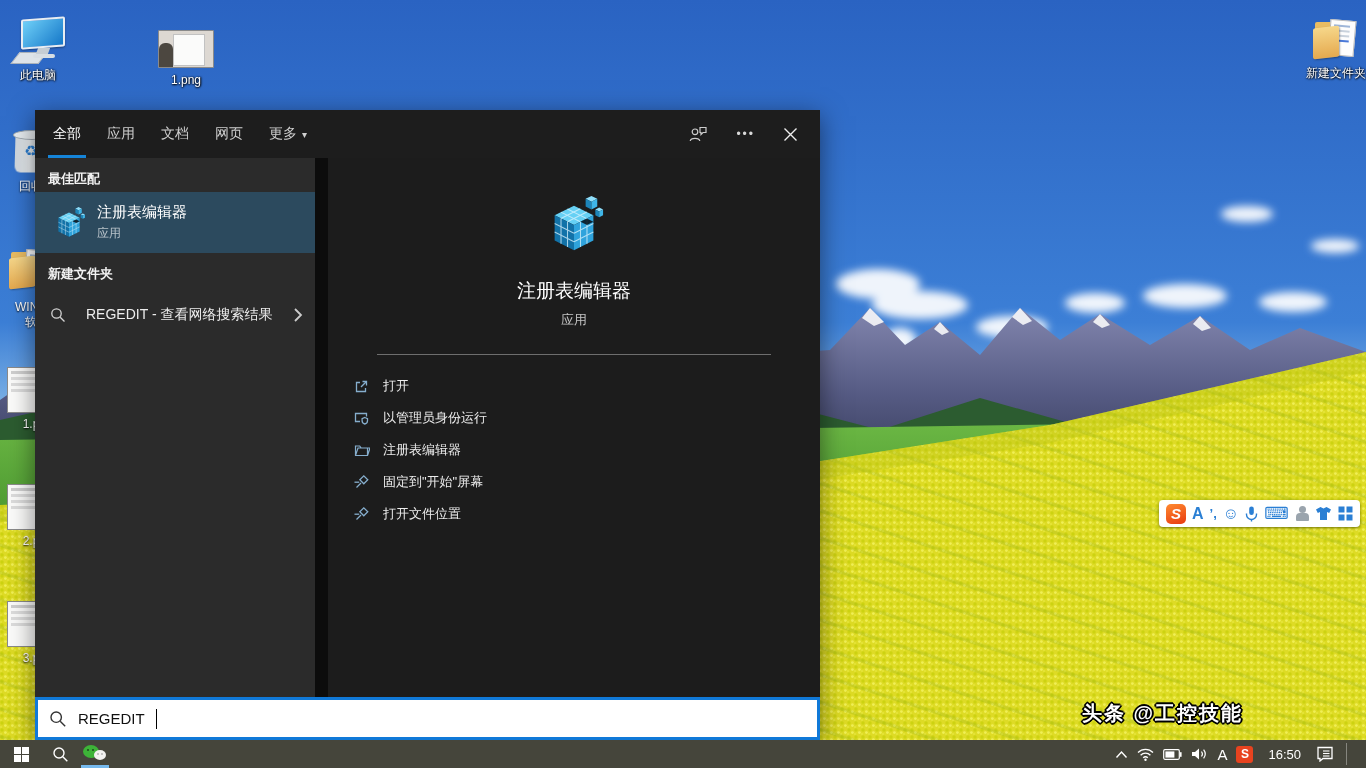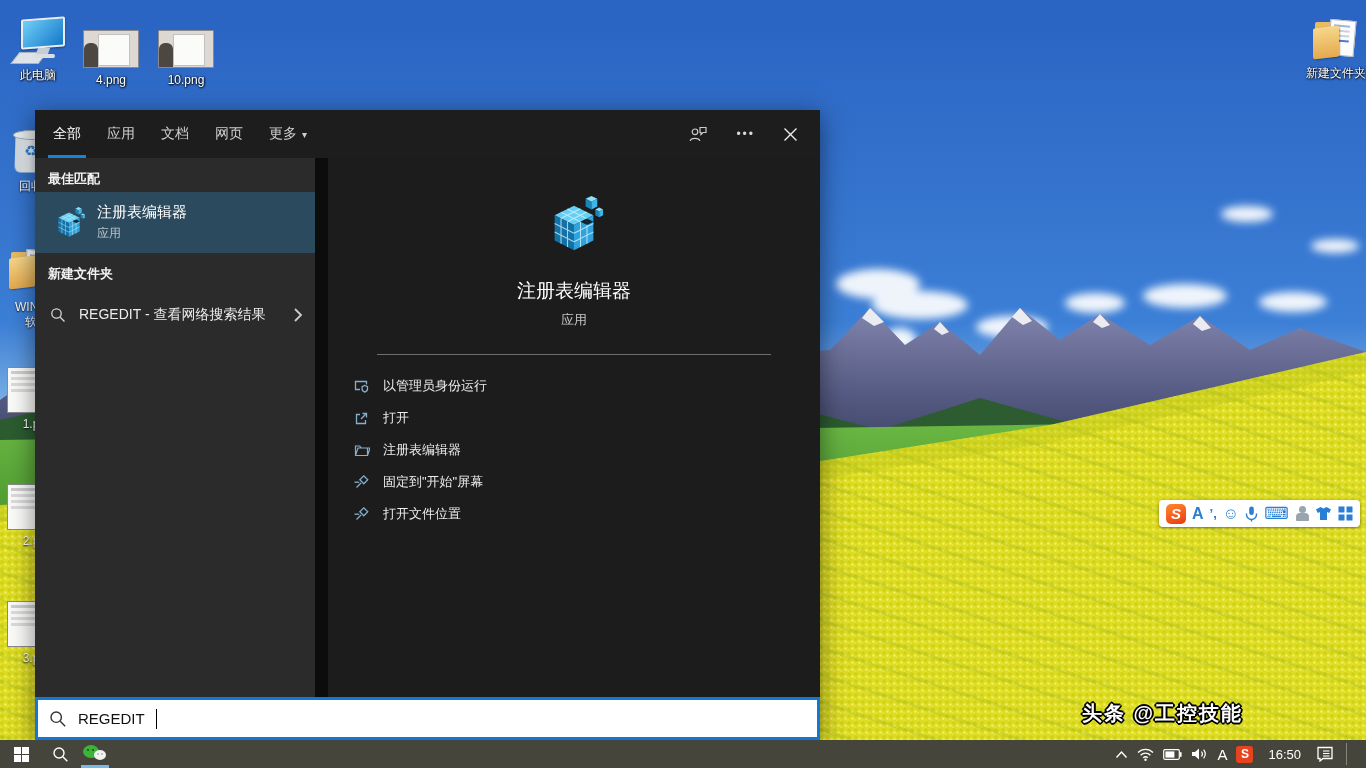--- a/index.html
+++ b/index.html
@@ -63,21 +63,21 @@
   .tab .dd{font-size:10px;margin-left:5px;color:#cfcfcf;}
   .hicons{margin-left:auto;display:flex;align-items:center;gap:28px;}
   .p-body{flex:1;display:flex;min-height:0;}
   .col-l{width:280px;background:#2b2b2b;flex:none;}
   .col-div{width:13px;background:#0c0c0c;flex:none;}
   .col-r{flex:1;background:#1c1c1c;display:flex;flex-direction:column;align-items:center;}
   .sec-h{margin:12px 0 0 13px;font-size:13px;font-weight:bold;color:#f2f2f2;height:18px;}
   .bm-row{margin-top:4px;height:61px;background:#2c4a5e;display:flex;align-items:center;padding-left:17px;gap:11px;}
   .bm-title{font-size:15px;color:#fff;}
   .bm-sub{font-size:12px;color:#b9c3ca;margin-top:3px;}
-  .ws-row{margin-top:12px;height:40px;display:flex;align-items:center;padding:0 12px 0 15px;gap:13px;color:#ececec;font-size:14px;}
+  .ws-row{margin-top:12px;height:40px;display:flex;align-items:center;padding:0 12px 0 15px;gap:20px;color:#ececec;font-size:14px;}
   .ws-text{white-space:nowrap;}
   .ws-chevron{margin-left:auto;}
   .det-icon{margin-top:36px;}
   .det-title{margin-top:22px;font-size:19px;color:#fff;}
   .det-sub{margin-top:7px;font-size:13px;color:#c4c4c4;}
   .det-div{margin-top:25px;width:394px;height:1px;background:#6e6e6e;}
   .actions{margin-top:15px;width:100%;padding-left:25px;box-sizing:border-box;}
   .act{height:32px;display:flex;align-items:center;gap:13px;color:#ececec;font-size:13px;}
 
   
@@ -203,31 +203,25 @@
     <div class="iconart">
       <div class="monitor">
           <div class="kb"></div>
           <div class="scr"></div>
           <div class="stand"></div>
           <div class="base"></div>
         </div>
     </div>
     <span class="lbl">此电脑</span>
   </div>
-  <div class="dicon" style="left:73px;top:18px;">
-    <div class="iconart">
-        <div class="thumb"></div>
-      </div>
-    <span class="lbl">4.png</span>
-  </div>
   <div class="dicon" style="left:148px;top:18px;">
     <div class="iconart">
         <div class="thumb"></div>
       </div>
-    <span class="lbl">10.png</span>
+    <span class="lbl">1.png</span>
   </div>
   <div class="dicon" style="left:1274px;top:10px;margin-left:24px;">
     <div class="iconart">
       <div class="folderart">
           <div class="back"></div>
           <div class="page"></div>
           <div class="front"></div>
         </div>
     </div>
     <span class="lbl">新建文件夹</span>
@@ -352,35 +346,35 @@
         <svg class="det-icon" width="62" height="62">
             <use href="#regcube"></use>
           </svg>
         <div class="det-title">注册表编辑器</div>
         <div class="det-sub">应用</div>
         <div class="det-div"></div>
         <div class="actions">
           <div class="act">
             <svg width="17" height="17" viewBox="0 0 17 17">
               <g stroke="#86aecd" stroke-width="1.3" fill="none">
-                <path d="M13.5 6.5 v-3 h-11 v8 H7"></path>
-                <path d="M11.8 7.5 l2.7 1.1 v2.2 c0 1.6-1.1 2.8-2.7 3.2 -1.6-.4-2.7-1.6-2.7-3.2 V8.6 z"></path>
-              </g>
-            </svg>
-            <span>以管理员身份运行</span>
-          </div>
-          <div class="act">
-            <svg width="17" height="17" viewBox="0 0 17 17">
-              <g stroke="#86aecd" stroke-width="1.3" fill="none">
                 <path d="M7 4.5 H3.5 v9 h9 V10"></path>
                   <path d="M9.5 3.5 h4 v4"></path>
                   <path d="M13.2 3.8 L8 9"></path>
               </g>
             </svg>
             <span>打开</span>
+          </div>
+          <div class="act">
+            <svg width="17" height="17" viewBox="0 0 17 17">
+              <g stroke="#86aecd" stroke-width="1.3" fill="none">
+                <path d="M13.5 6.5 v-3 h-11 v8 H7"></path>
+                <path d="M11.8 7.5 l2.7 1.1 v2.2 c0 1.6-1.1 2.8-2.7 3.2 -1.6-.4-2.7-1.6-2.7-3.2 V8.6 z"></path>
+              </g>
+            </svg>
+            <span>以管理员身份运行</span>
           </div>
           <div class="act">
             <svg width="17" height="17" viewBox="0 0 17 17">
               <path d="M2.5 4 h4.2 l1.5 2 h6.3 v7.5 h-12 z M2.5 13.5 L5 6 h12 l-2.5 7.5" stroke="#86aecd" stroke-width="1.2" fill="none"></path>
             </svg>
             <span>注册表编辑器</span>
           </div>
           <div class="act">
             <svg width="17" height="17" viewBox="0 0 17 17">
               <g stroke="#86aecd" stroke-width="1.3" fill="none">

